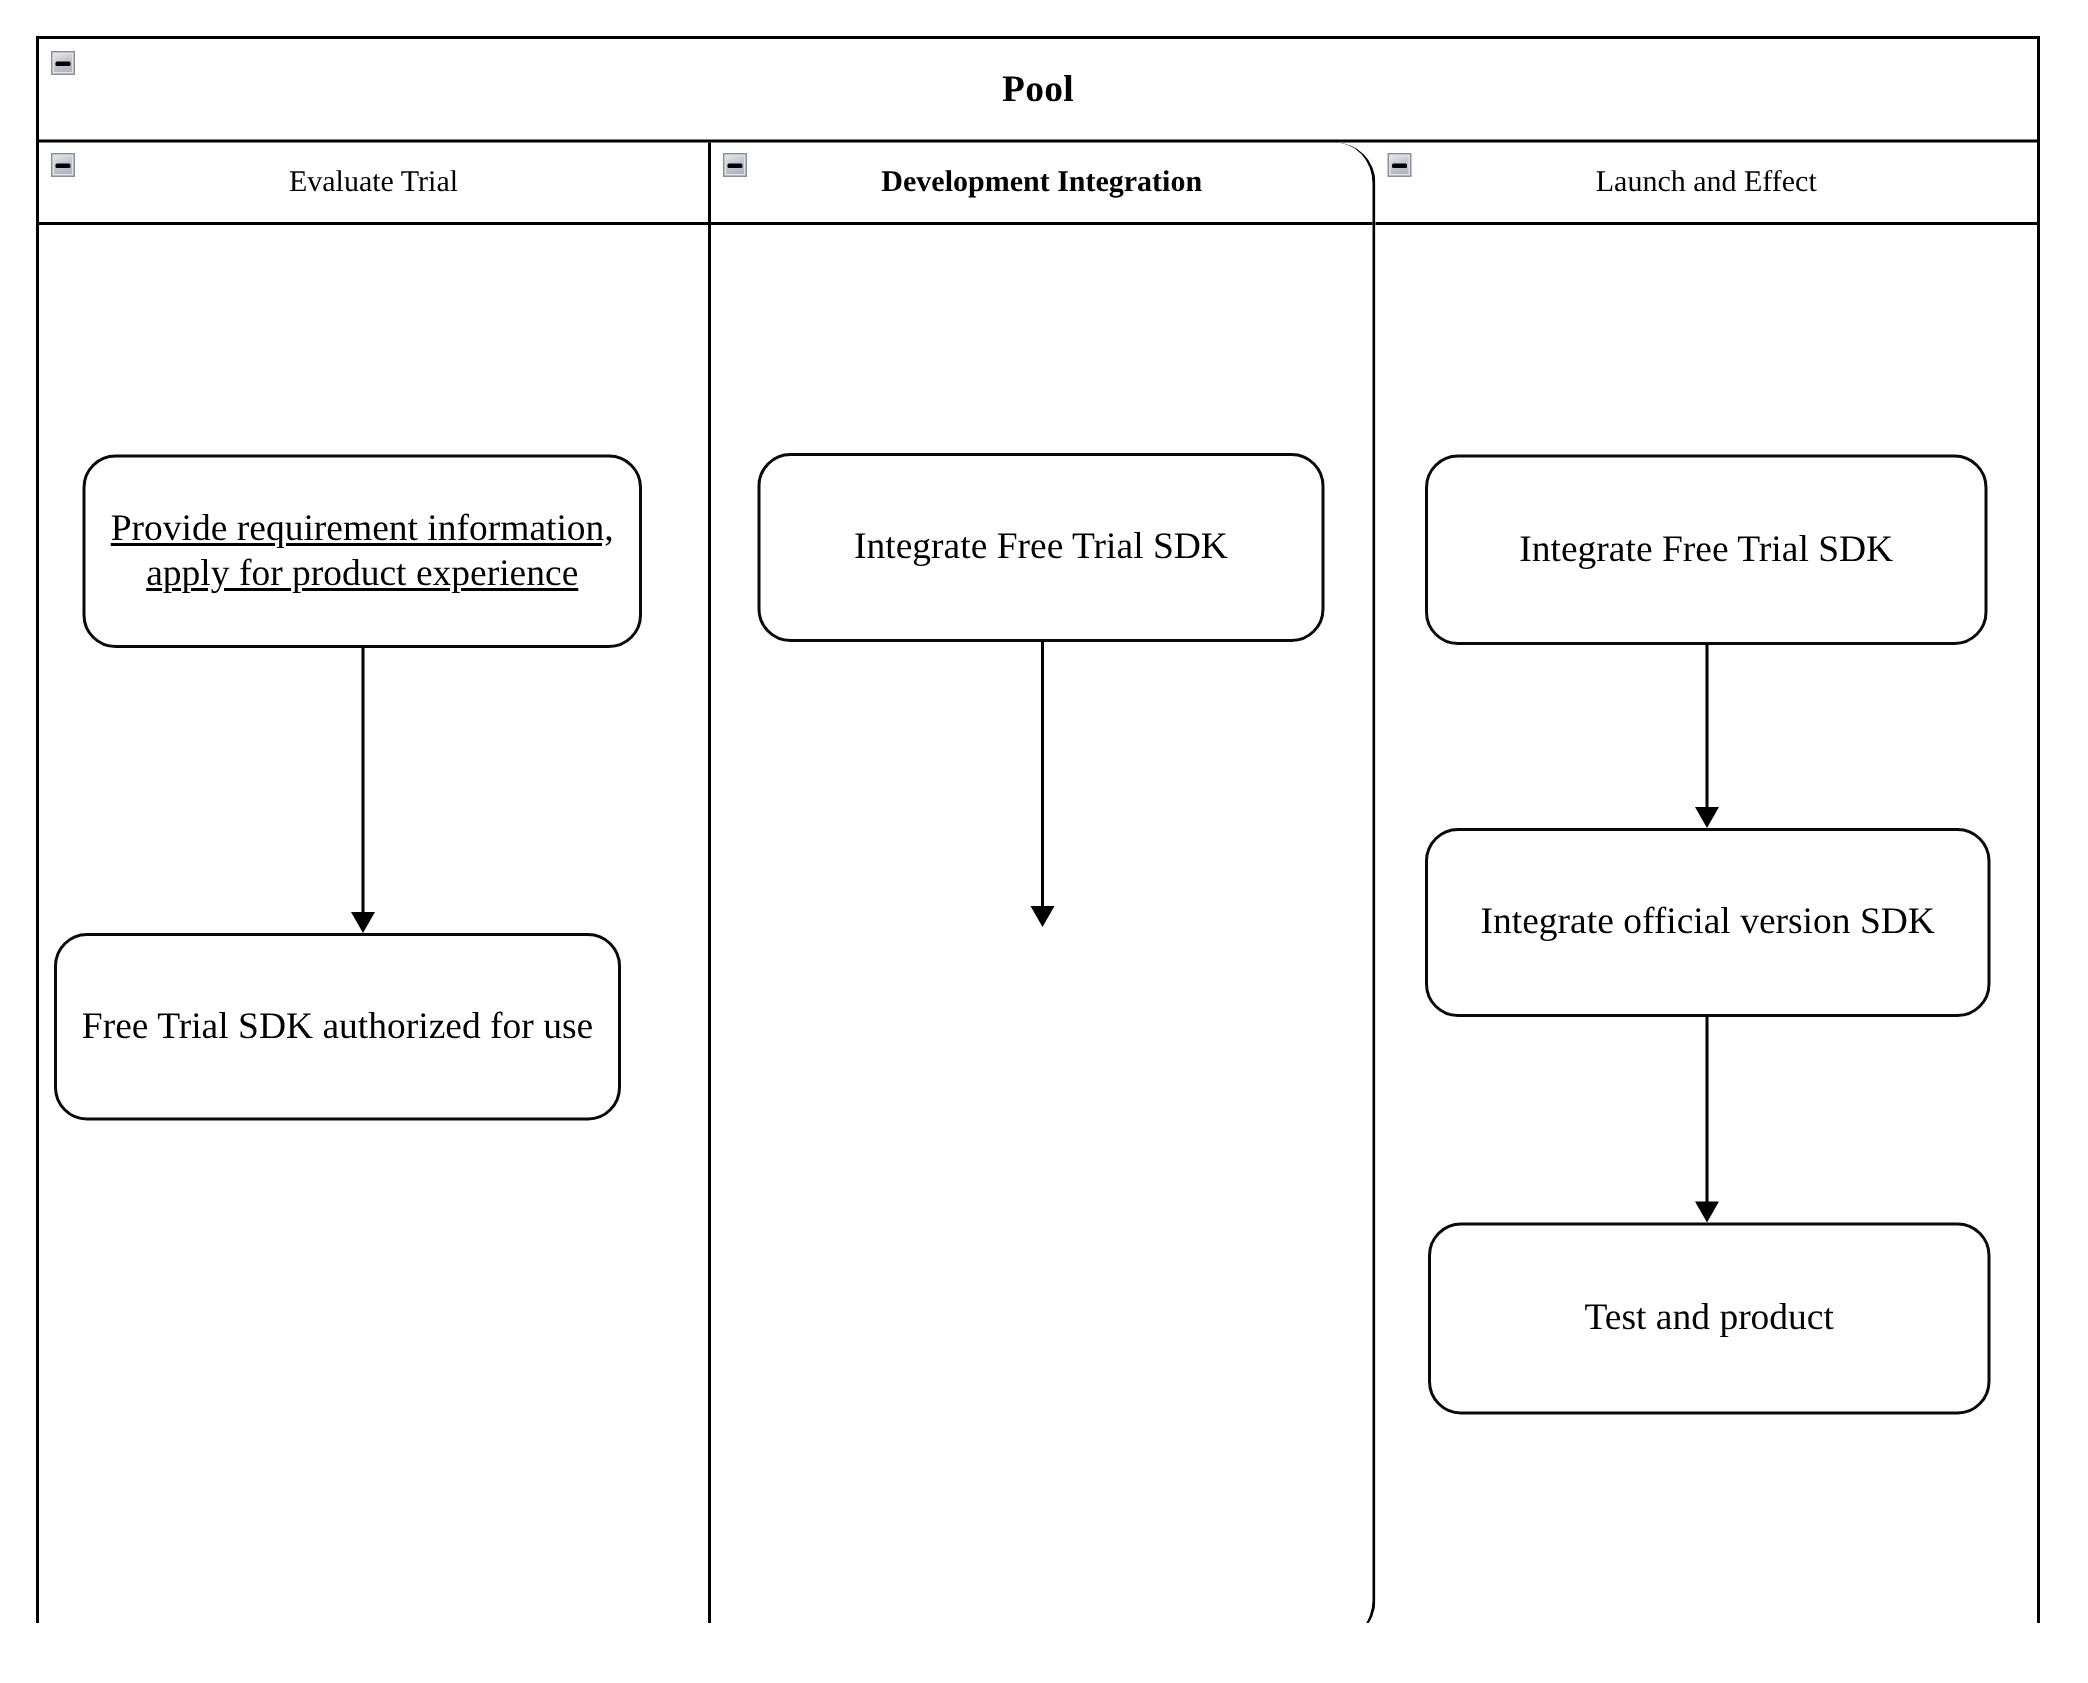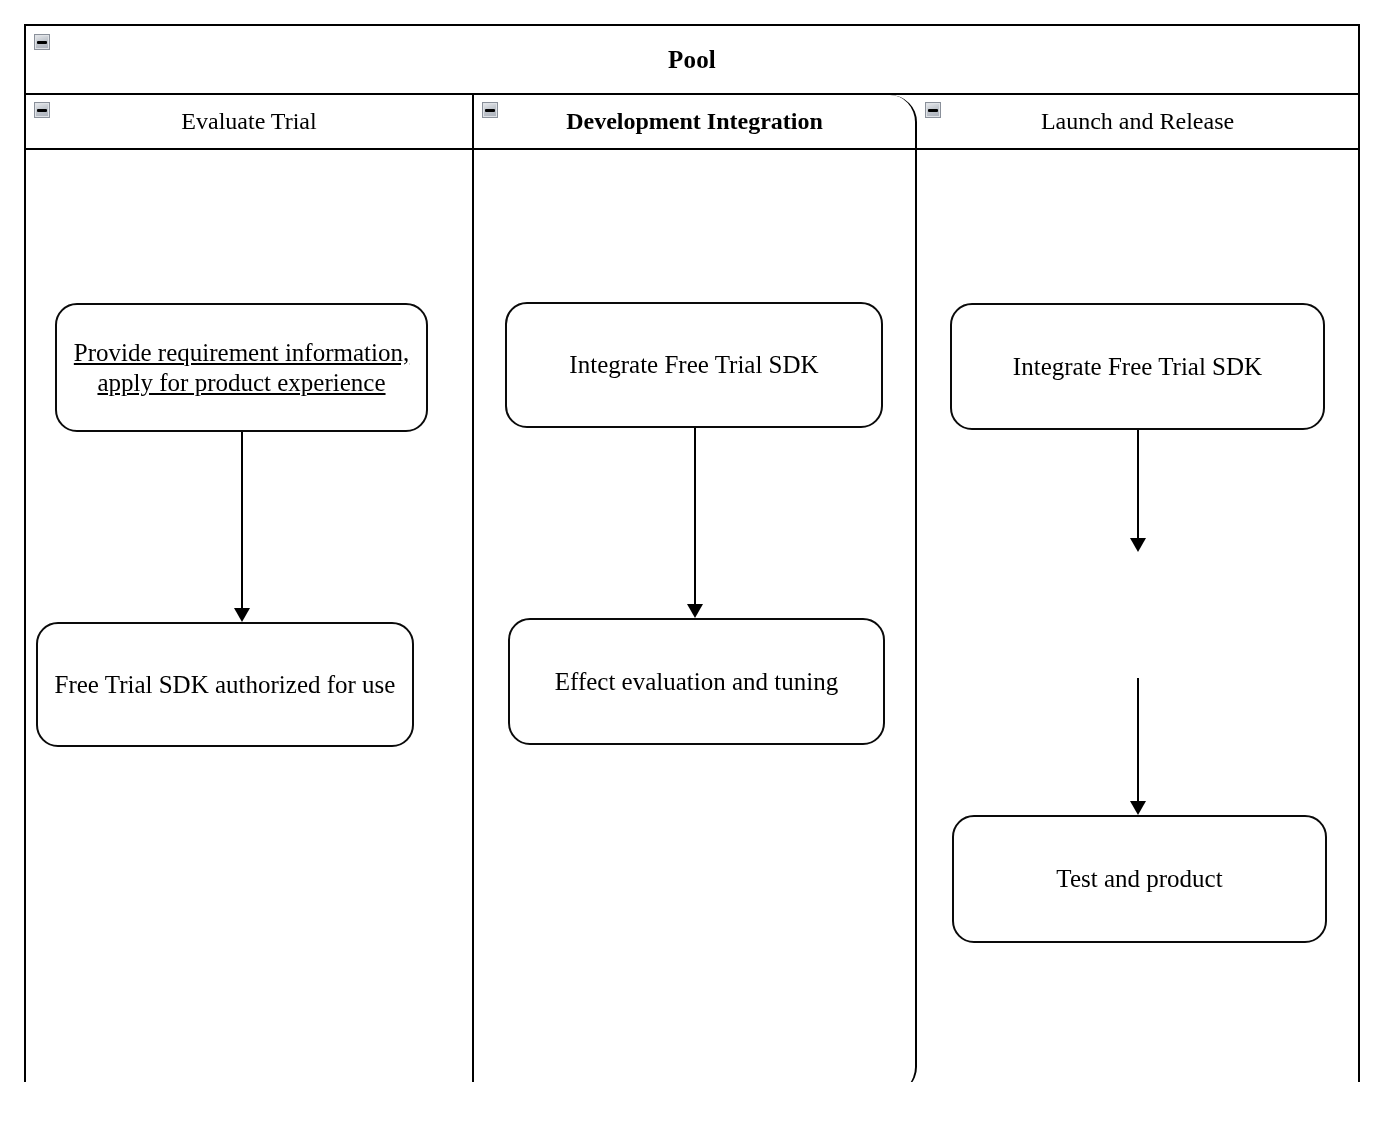--- a/index.html
+++ b/index.html
@@ -54,21 +54,21 @@
 
   .lane-header {
     position: relative;
     height: 55px;
     border-bottom: 2px solid #000;
     display: flex;
     align-items: center;
     justify-content: center;
   }
 
-  .lane-title { font-size: 24px; }
+  .lane-title { font-size: 20px; }
   .lane-title.bold { font-weight: bold; }
 
   .lane-body {
     position: relative;
     flex: 1;
   }
 
   .collapse-btn {
     position: absolute;
     left: 8px; top: 8px;
@@ -169,41 +169,41 @@
           <div class="lane-title bold">Development Integration</div>
         </div>
         <div class="lane-body">
           <div class="task" style="left:31px; top:152px; width:378px; height:126px;">
             <span>Integrate Free Trial SDK</span>
           </div>
           <div class="arrow" style="left:213px; top:278px; height:190px;">
             <div class="arrow-line"></div>
             <div class="arrow-head"></div>
           </div>
-          <div class="task" style="left:34px; top:468px; width:377px; height:127px;">
-            <span>Effect evaluation and tuning</span>
-          </div>
         </div>
       </div>
 
       <div class="lane lane-3">
         <div class="lane-header">
           <button class="collapse-btn">
             <span class="minus-glyph"></span>
           </button>
-          <div class="lane-title">Launch and Release</div>
+          <div class="lane-title">Launch and Effect</div>
         </div>
         <div class="lane-body">
           <div class="task" style="left:33px; top:153px; width:375px; height:127px;">
             <span>Integrate Free Trial SDK</span>
           </div>
           <div class="arrow" style="left:213px; top:280px; height:122px;">
             <div class="arrow-line"></div>
             <div class="arrow-head"></div>
           </div>
+          <div class="task" style="left:33px; top:402px; width:377px; height:126px;">
+            <span>Integrate official version SDK</span>
+          </div>
           <div class="arrow" style="left:213px; top:528px; height:137px;">
             <div class="arrow-line"></div>
             <div class="arrow-head"></div>
           </div>
           <div class="task" style="left:35px; top:665px; width:375px; height:128px;">
             <span>Test and product</span>
           </div>
         </div>
       </div>
 

